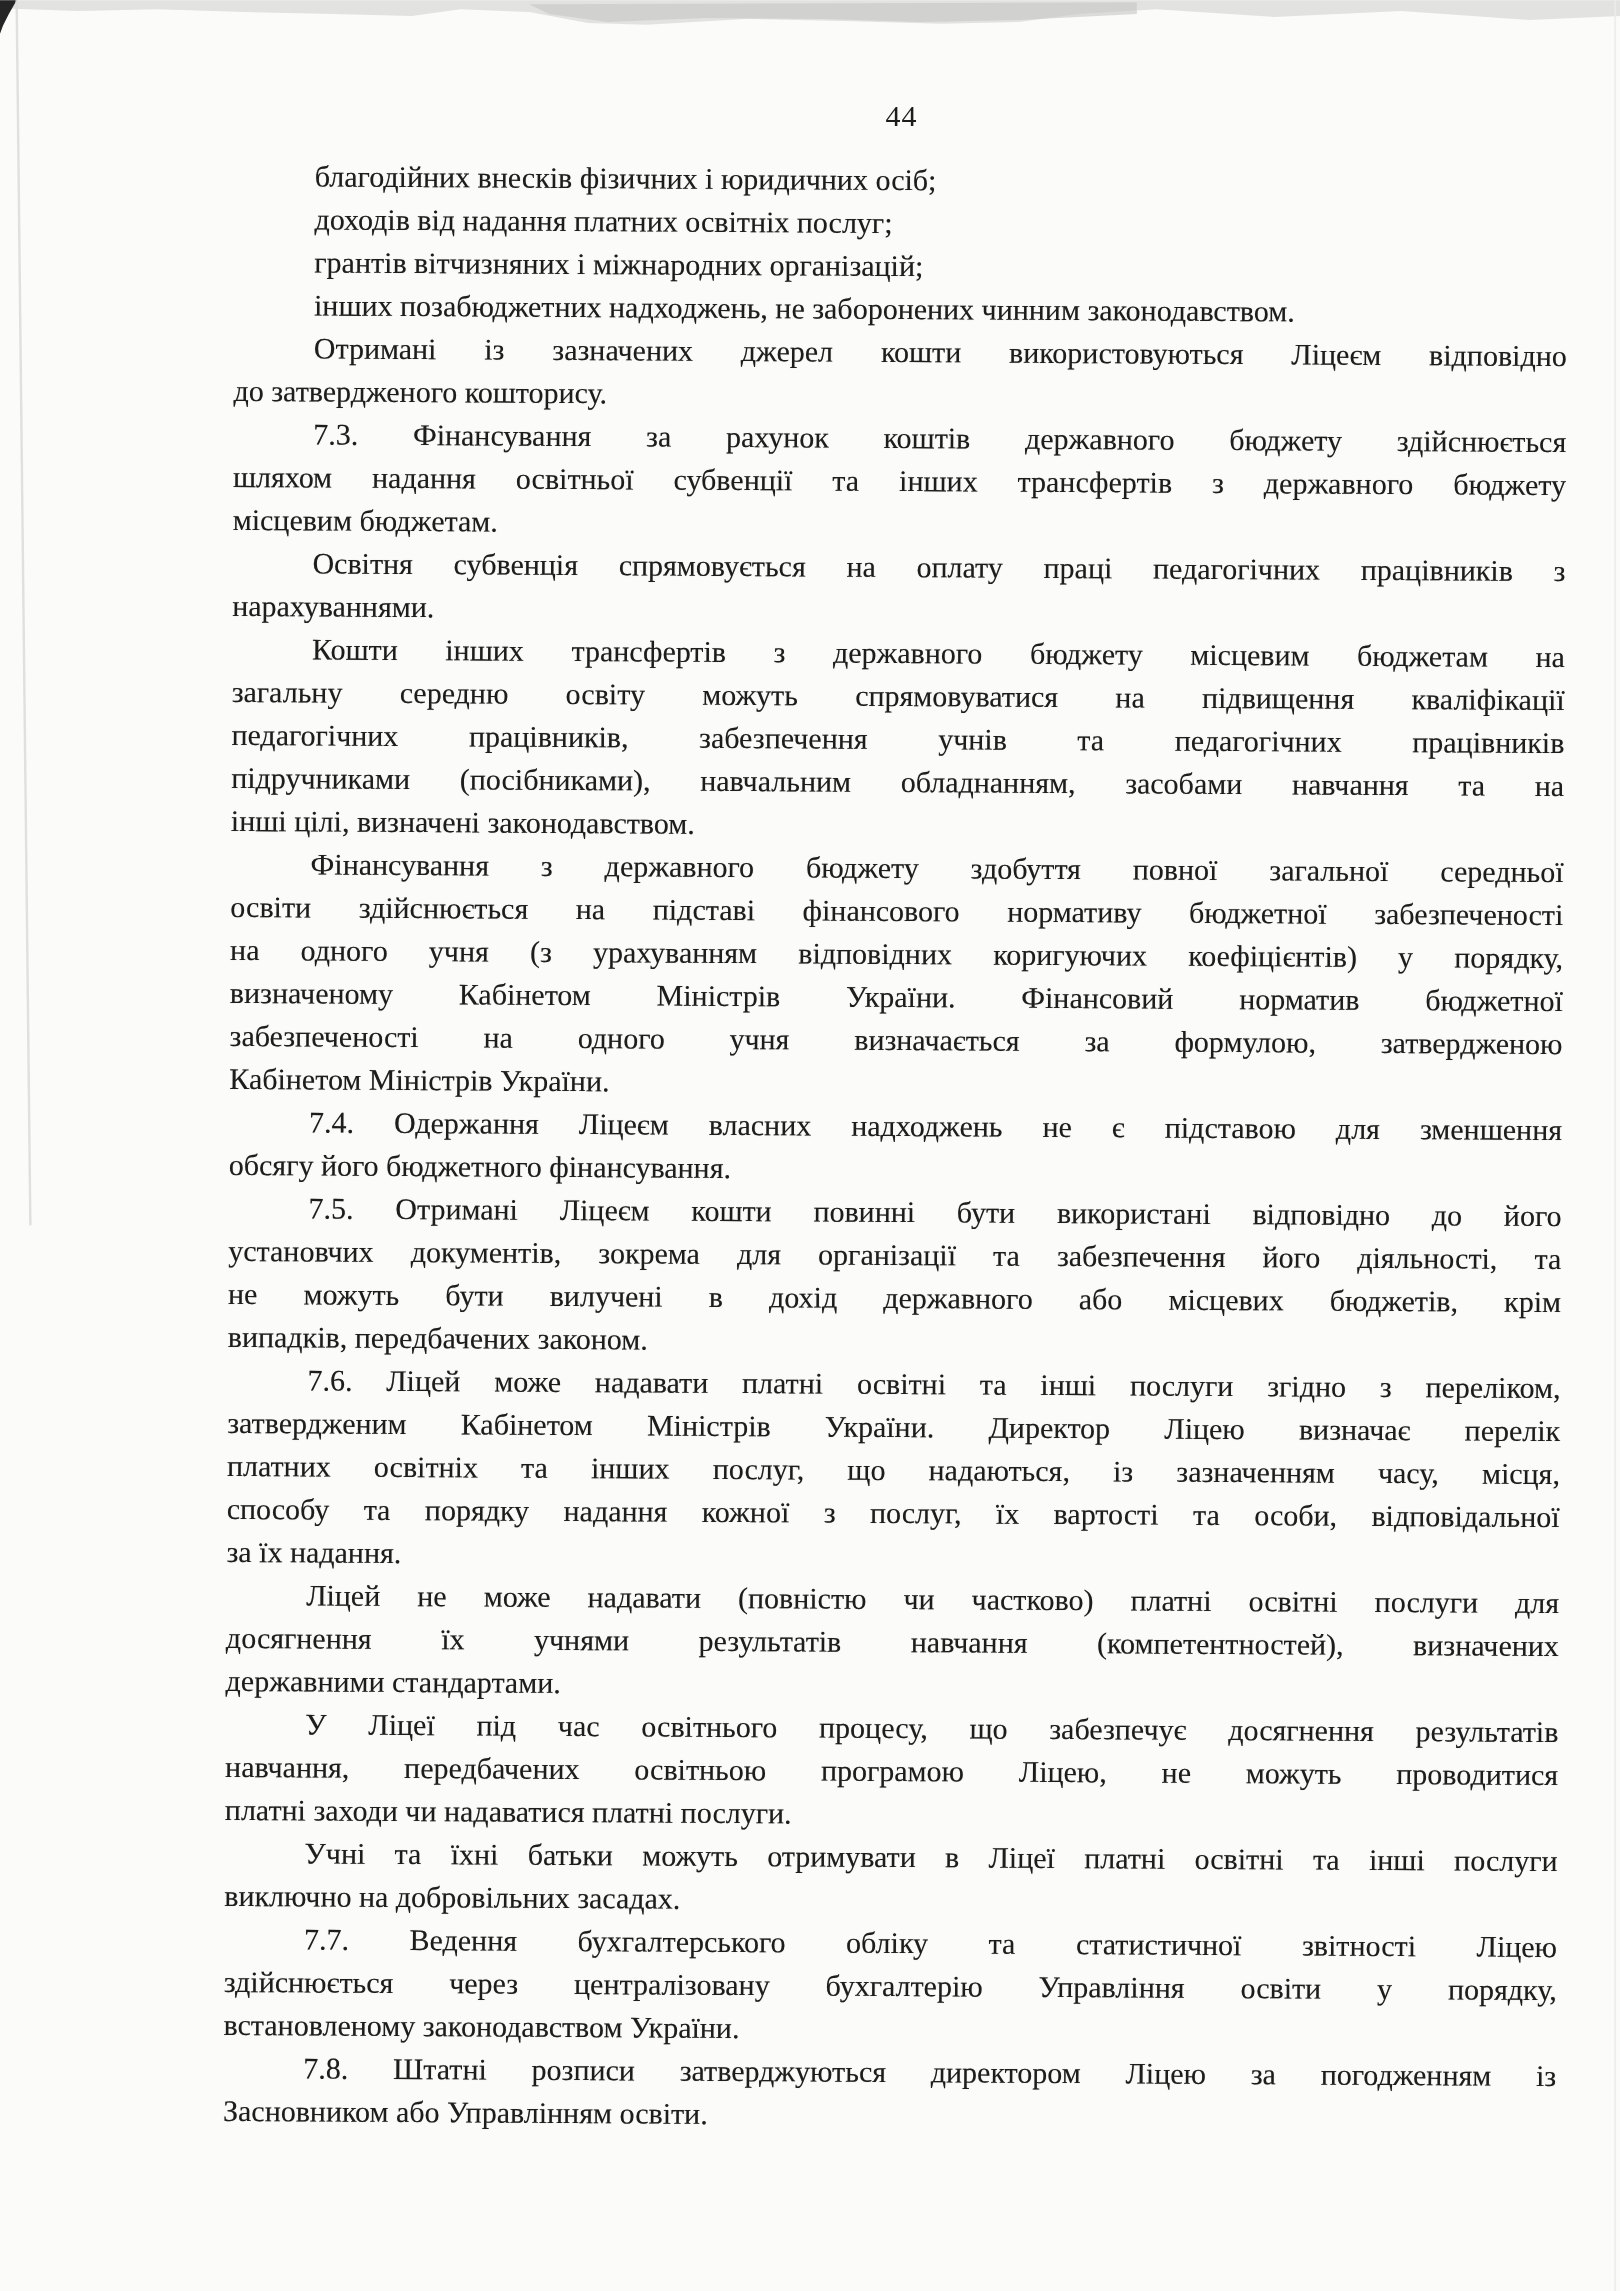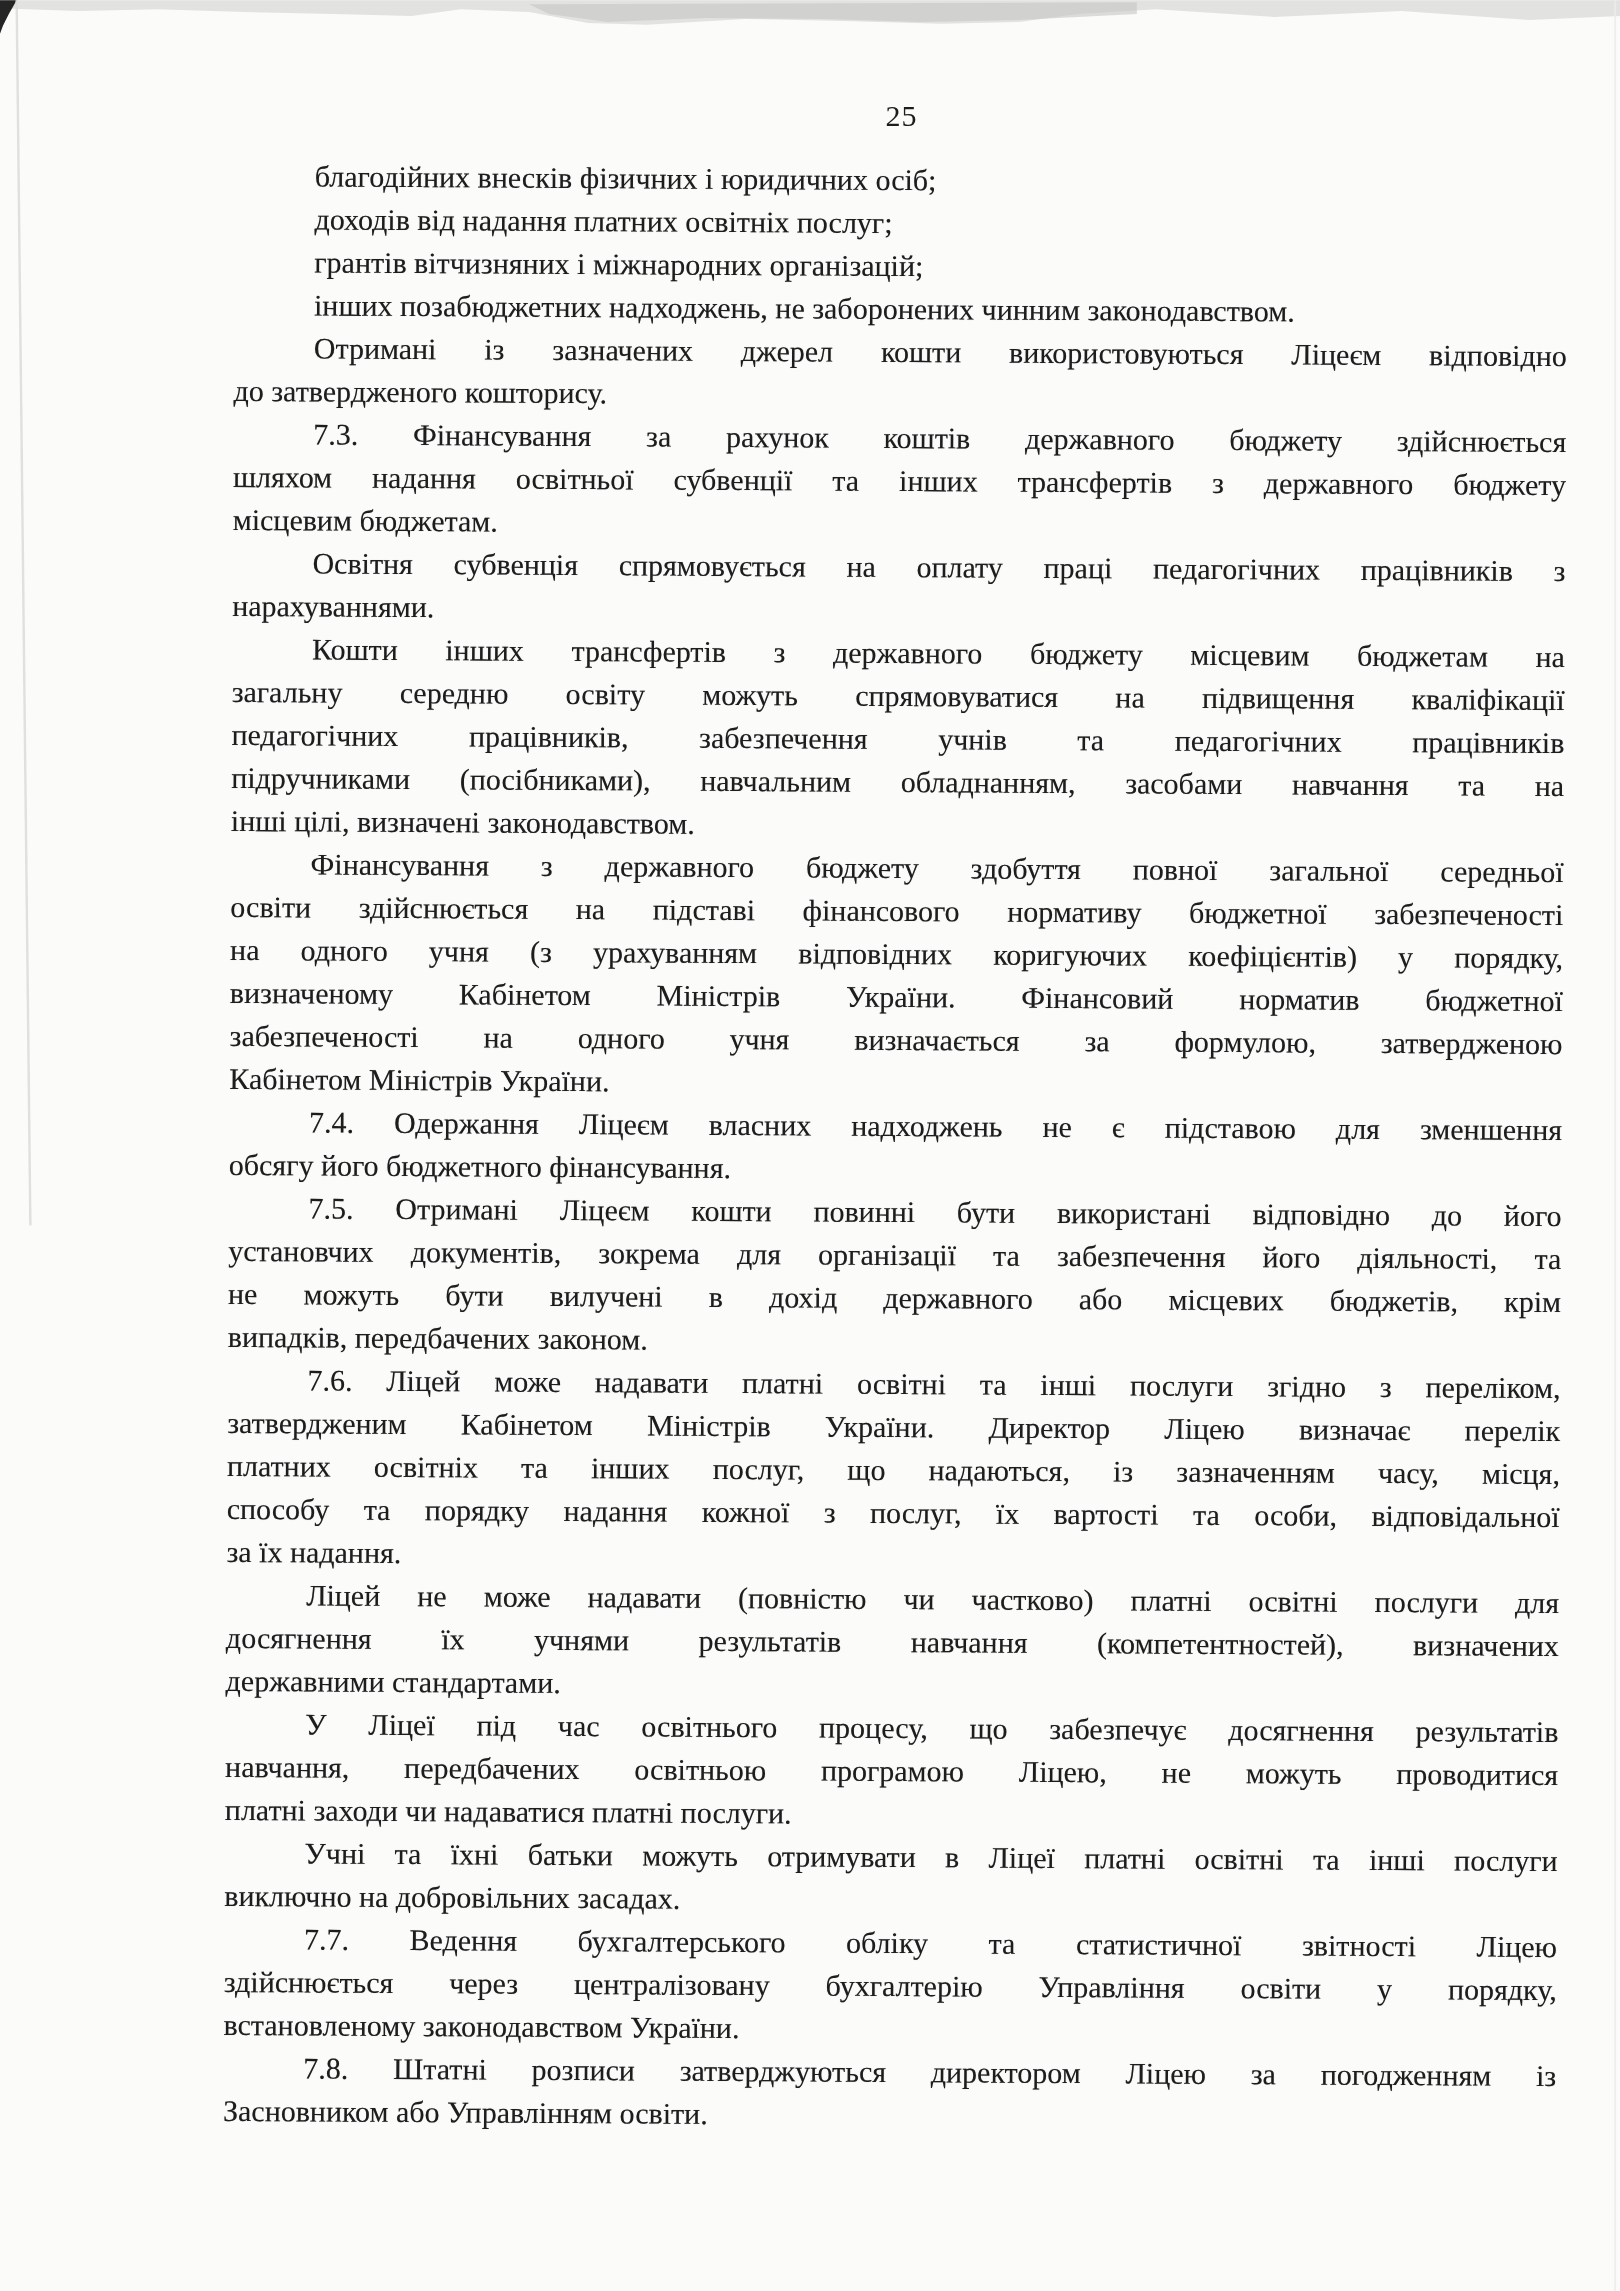--- a/index.html
+++ b/index.html
@@ -73,21 +73,21 @@
 
     <polygon points="540,4 1160,2 1160,14 1040,20 940,22 840,19 720,18 620,22 560,14" fill="#c7c7c4" opacity="0.6"></polygon>
 
     <polygon points="0,0 17,0 9,14 3,26 0,34" fill="#252525"></polygon>
 
     <line x1="17" y1="0" x2="31" y2="1250" stroke="#dededb" stroke-width="2.5" opacity="0.9"></line>
 
     <line x1="1648" y1="0" x2="1648" y2="2338" stroke="#ececea" stroke-width="2" opacity="0.8"></line>
   </svg>
 
-  <div class="page-number">25</div>
+  <div class="page-number">44</div>
 
   <div class="text-block">
       <div class="paragraph">
         <div class="line last indent">благодійних внесків фізичних і юридичних осіб;</div>
       </div>
       <div class="paragraph">
         <div class="line last indent">доходів від надання платних освітніх послуг;</div>
       </div>
       <div class="paragraph">
         <div class="line last indent">грантів вітчизняних і міжнародних організацій;</div>

